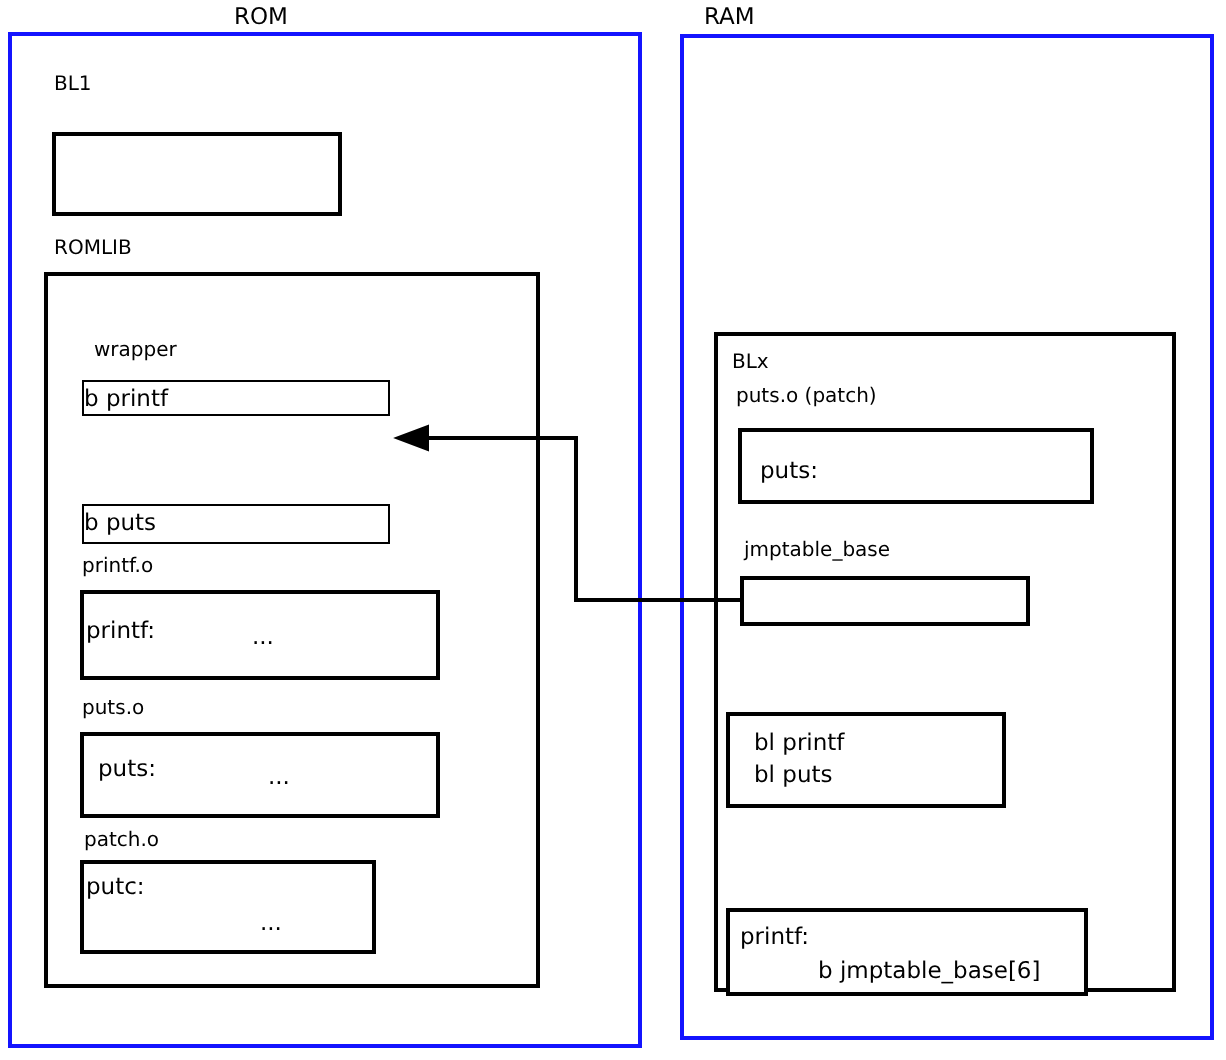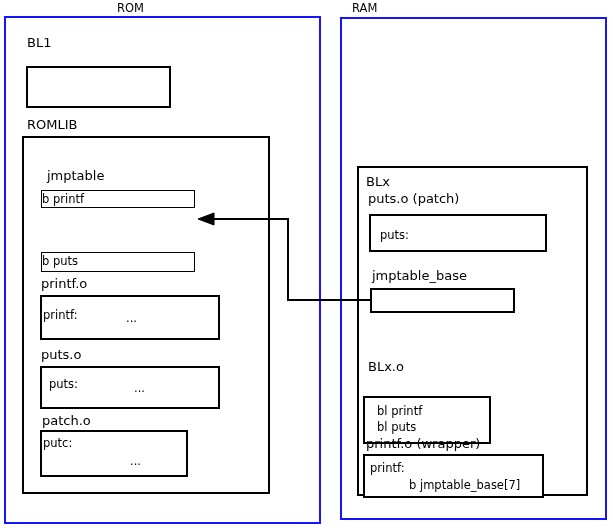--- a/index.html
+++ b/index.html
@@ -10,21 +10,21 @@
   #canvas {
     position: relative;
     width: 613px;
     height: 530px;
     background: #ffffff;
     font-family: "DejaVu Sans", sans-serif;
     overflow: hidden;
   }
   .lbl {
     position: absolute;
-    font-size: 13px;
+    font-size: 10px;
     color: #000000;
     white-space: pre;
     line-height: 13px;
   }
   .region {
     position: absolute;
     border: 2px solid #1414ff;
     box-sizing: border-box;
     background: transparent;
   }
@@ -75,21 +75,21 @@
   <div class="region" style="left:4px; top:16px; width:317px; height:508px;"></div>
 
   <div class="lbl" style="left:27px; top:36px;">BL1</div>
   <div class="box" style="left:26px; top:66px; width:145px; height:42px;">
     <div class="celltext" style="left:6px; top:4px;"></div>
   </div>
 
   <div class="lbl" style="left:27px; top:118px;">ROMLIB</div>
   <div class="box" style="left:22px; top:136px; width:248px; height:358px;"></div>
 
-  <div class="lbl" style="left:47px; top:169px;">jmptable</div>
+  <div class="lbl" style="left:47px; top:169px;">wrapper</div>
 
   <div class="box-thin" style="left:41px; top:190px; width:154px; height:18px;">
     <div class="celltext center" style="top:1px;">b printf</div>
   </div>
   <div class="box-thin" style="left:41px; top:208px; width:154px; height:20px;margin-top:44px;">
     <div class="celltext center" style="top:1px;">b puts</div>
   </div>
 
   <div class="lbl" style="left:41px; top:277px;text-align:center;">printf.o</div>
   <div class="box" style="left:40px; top:295px; width:180px; height:45px;">
@@ -119,29 +119,28 @@
   <div class="box" style="left:369px; top:214px; width:178px; height:38px;">
     <div class="celltext" style="left:9px; top:12px;">puts:</div>
   </div>
 
   <div class="lbl" style="left:372px; top:269px;">jmptable_base</div>
   <div class="box" style="left:370px; top:288px; width:145px; height:25px;">
     <div class="celltext" style="left:6px; top:4px;"></div>
   </div>
 
   <div class="lbl" style="left:368px; top:360px;">BLx.o</div>
-  <div class="box" style="left:363px; top:396px; width:128px; height:48px;">
+  <div class="box" style="left:363px; top:356px; width:140px; height:48px;">
     <div class="celltext" style="left:12px; top:6px;">bl printf</div>
     <div class="celltext" style="left:12px; top:22px;">bl puts</div>
   </div>
 
-  <div class="lbl" style="left:366px; top:437px;">printf.o (wrapper)</div>
   <div class="box" style="left:363px; top:454px; width:181px; height:44px;">
     <div class="celltext" style="left:5px; top:5px;">printf:</div>
-    <div class="celltext" style="left:44px; top:22px;">b jmptable_base[7]</div>
+    <div class="celltext" style="left:44px; top:22px;">b jmptable_base[6]</div>
   </div>
 
   <svg class="overlay" viewBox="0 0 613 530">
     <g>
 
       <path d="M 370 300 L 288 300 L 288 219 L 208 219" fill="none" stroke="#000000" stroke-width="2"></path>
 
       <polygon points="198,219 214,213 214,225" fill="#000000" stroke="#000000" stroke-width="1"></polygon>
     </g>
   </svg>

